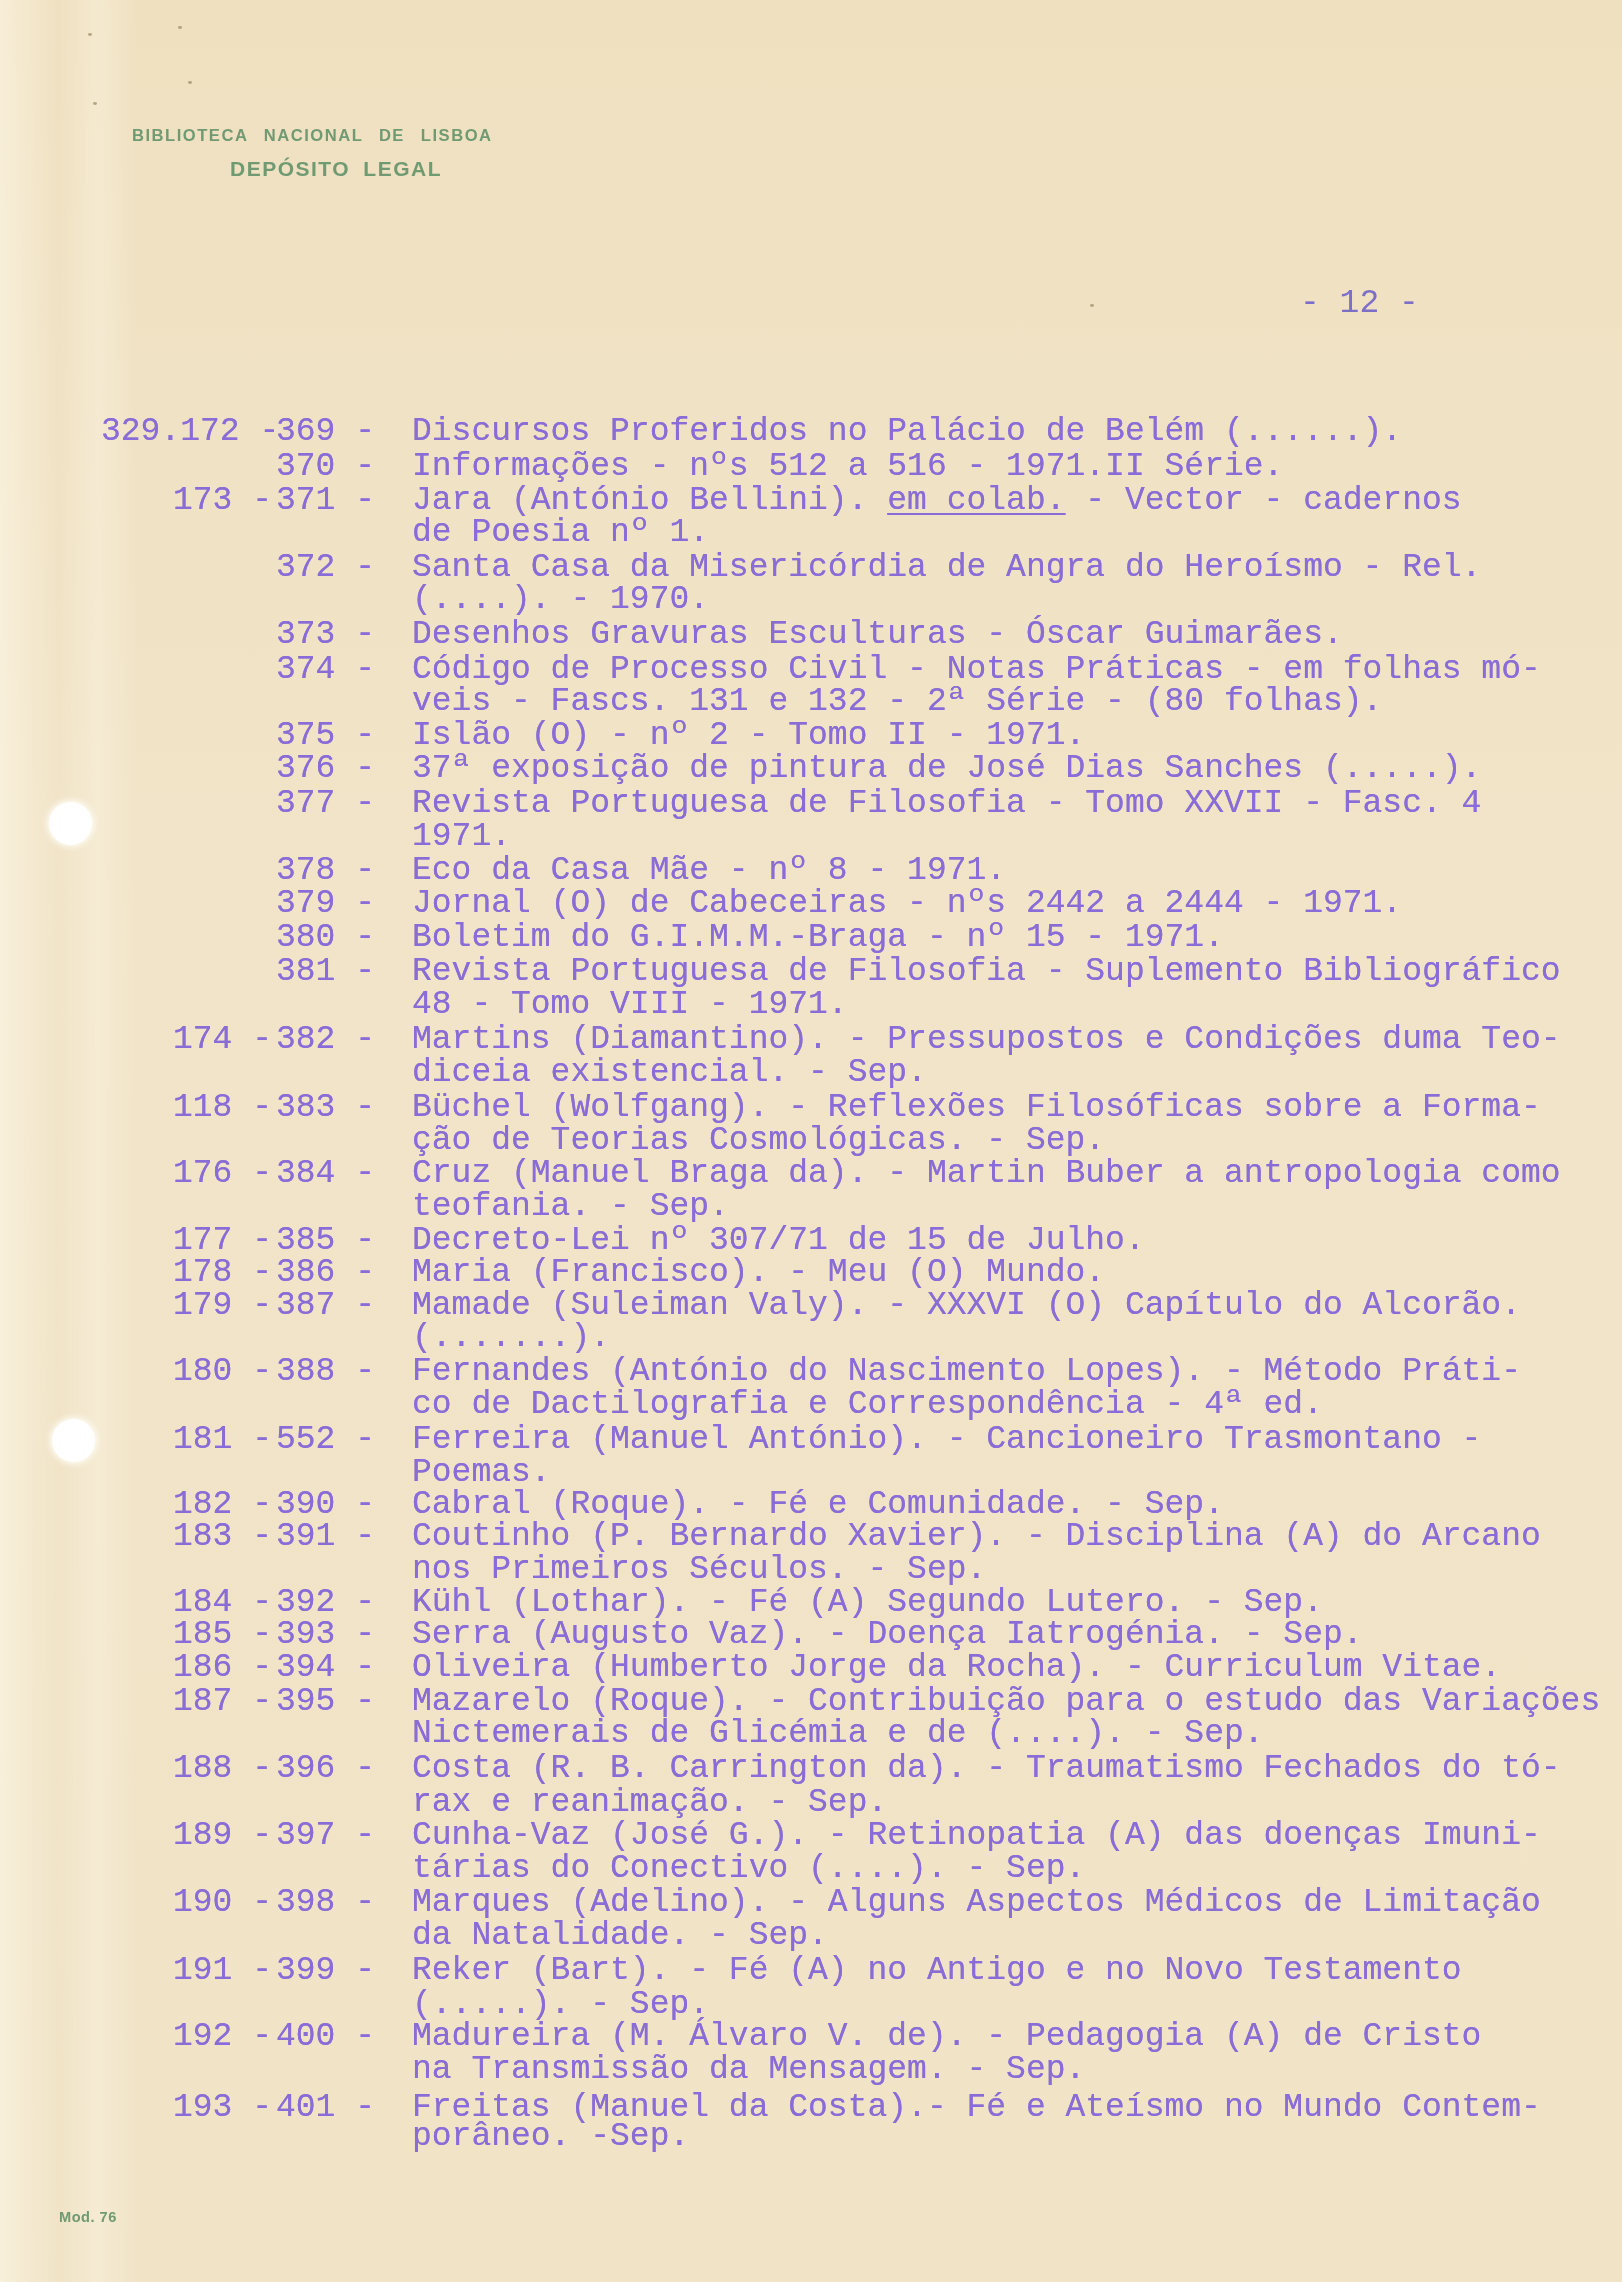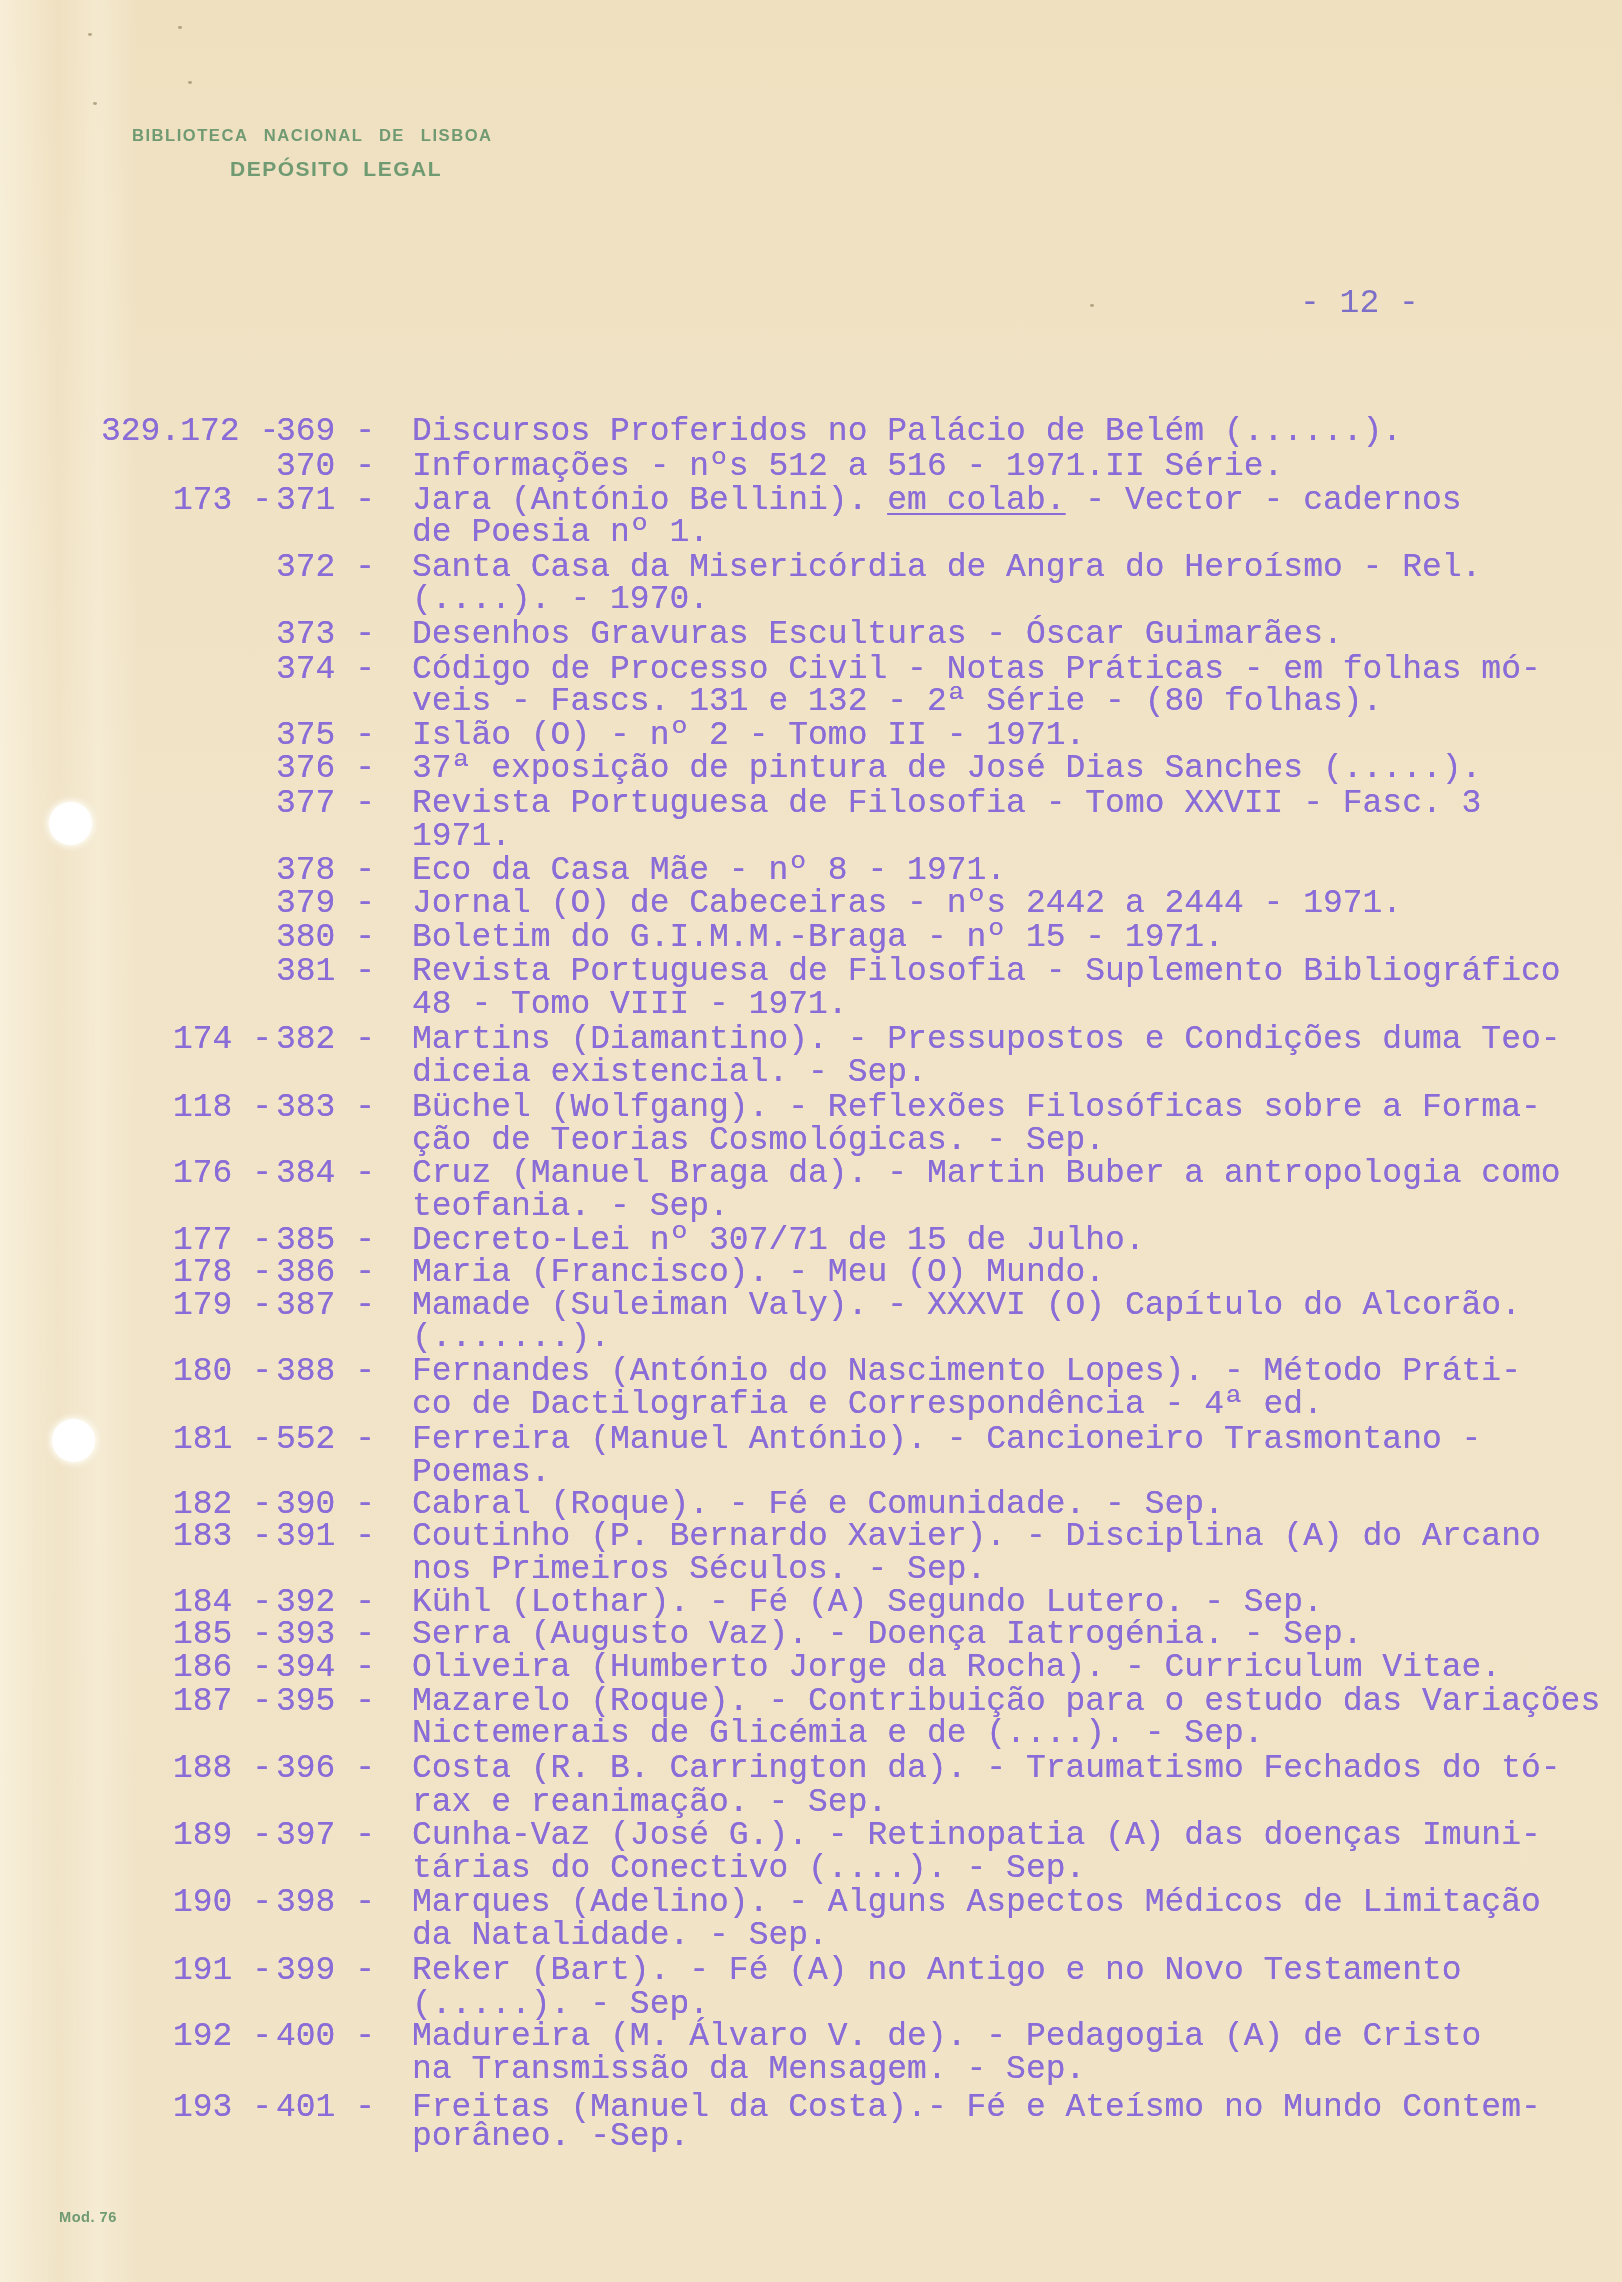--- a/index.html
+++ b/index.html
@@ -66,21 +66,21 @@
     <div class="row ink" style="top: 450px;"><span class="num1"></span><span class="num2">370 -</span><span class="txt">Informações - nºs 512 a 516 - 1971.II Série.</span></div>
     <div class="row ink" style="top: 484px;"><span class="num1">173 -</span><span class="num2">371 -</span><span class="txt">Jara (António Bellini). <span class="u">em colab.</span> - Vector - cadernos</span></div>
     <div class="row ink" style="top: 516px;"><span class="txt">de Poesia nº 1.</span></div>
     <div class="row ink" style="top: 551px;"><span class="num1"></span><span class="num2">372 -</span><span class="txt">Santa Casa da Misericórdia de Angra do Heroísmo - Rel.</span></div>
     <div class="row ink" style="top: 583px;"><span class="txt">(....). - 1970.</span></div>
     <div class="row ink" style="top: 618px;"><span class="num1"></span><span class="num2">373 -</span><span class="txt">Desenhos Gravuras Esculturas - Óscar Guimarães.</span></div>
     <div class="row ink" style="top: 653px;"><span class="num1"></span><span class="num2">374 -</span><span class="txt">Código de Processo Civil - Notas Práticas - em folhas mó-</span></div>
     <div class="row ink" style="top: 685px;"><span class="txt">veis - Fascs. 131 e 132 - 2ª Série - (80 folhas).</span></div>
     <div class="row ink" style="top: 719px;"><span class="num1"></span><span class="num2">375 -</span><span class="txt">Islão (O) - nº 2 - Tomo II - 1971.</span></div>
     <div class="row ink" style="top: 752px;"><span class="num1"></span><span class="num2">376 -</span><span class="txt">37ª exposição de pintura de José Dias Sanches (.....).</span></div>
-    <div class="row ink" style="top: 787px;"><span class="num1"></span><span class="num2">377 -</span><span class="txt">Revista Portuguesa de Filosofia - Tomo XXVII - Fasc. 3</span></div>
+    <div class="row ink" style="top: 787px;"><span class="num1"></span><span class="num2">377 -</span><span class="txt">Revista Portuguesa de Filosofia - Tomo XXVII - Fasc. 4</span></div>
     <div class="row ink" style="top: 820px;"><span class="txt">1971.</span></div>
     <div class="row ink" style="top: 854px;"><span class="num1"></span><span class="num2">378 -</span><span class="txt">Eco da Casa Mãe - nº 8 - 1971.</span></div>
     <div class="row ink" style="top: 887px;"><span class="num1"></span><span class="num2">379 -</span><span class="txt">Jornal (O) de Cabeceiras - nºs 2442 a 2444 - 1971.</span></div>
     <div class="row ink" style="top: 921px;"><span class="num1"></span><span class="num2">380 -</span><span class="txt">Boletim do G.I.M.M.-Braga - nº 15 - 1971.</span></div>
     <div class="row ink" style="top: 955px;"><span class="num1"></span><span class="num2">381 -</span><span class="txt">Revista Portuguesa de Filosofia - Suplemento Bibliográfico</span></div>
     <div class="row ink" style="top: 988px;"><span class="txt">48 - Tomo VIII - 1971.</span></div>
     <div class="row ink" style="top: 1023px;"><span class="num1">174 -</span><span class="num2">382 -</span><span class="txt">Martins (Diamantino). - Pressupostos e Condições duma Teo-</span></div>
     <div class="row ink" style="top: 1056px;"><span class="txt">diceia existencial. - Sep.</span></div>
     <div class="row ink" style="top: 1091px;"><span class="num1">118 -</span><span class="num2">383 -</span><span class="txt">Büchel (Wolfgang). - Reflexões Filosóficas sobre a Forma-</span></div>
     <div class="row ink" style="top: 1124px;"><span class="txt">ção de Teorias Cosmológicas. - Sep.</span></div>

